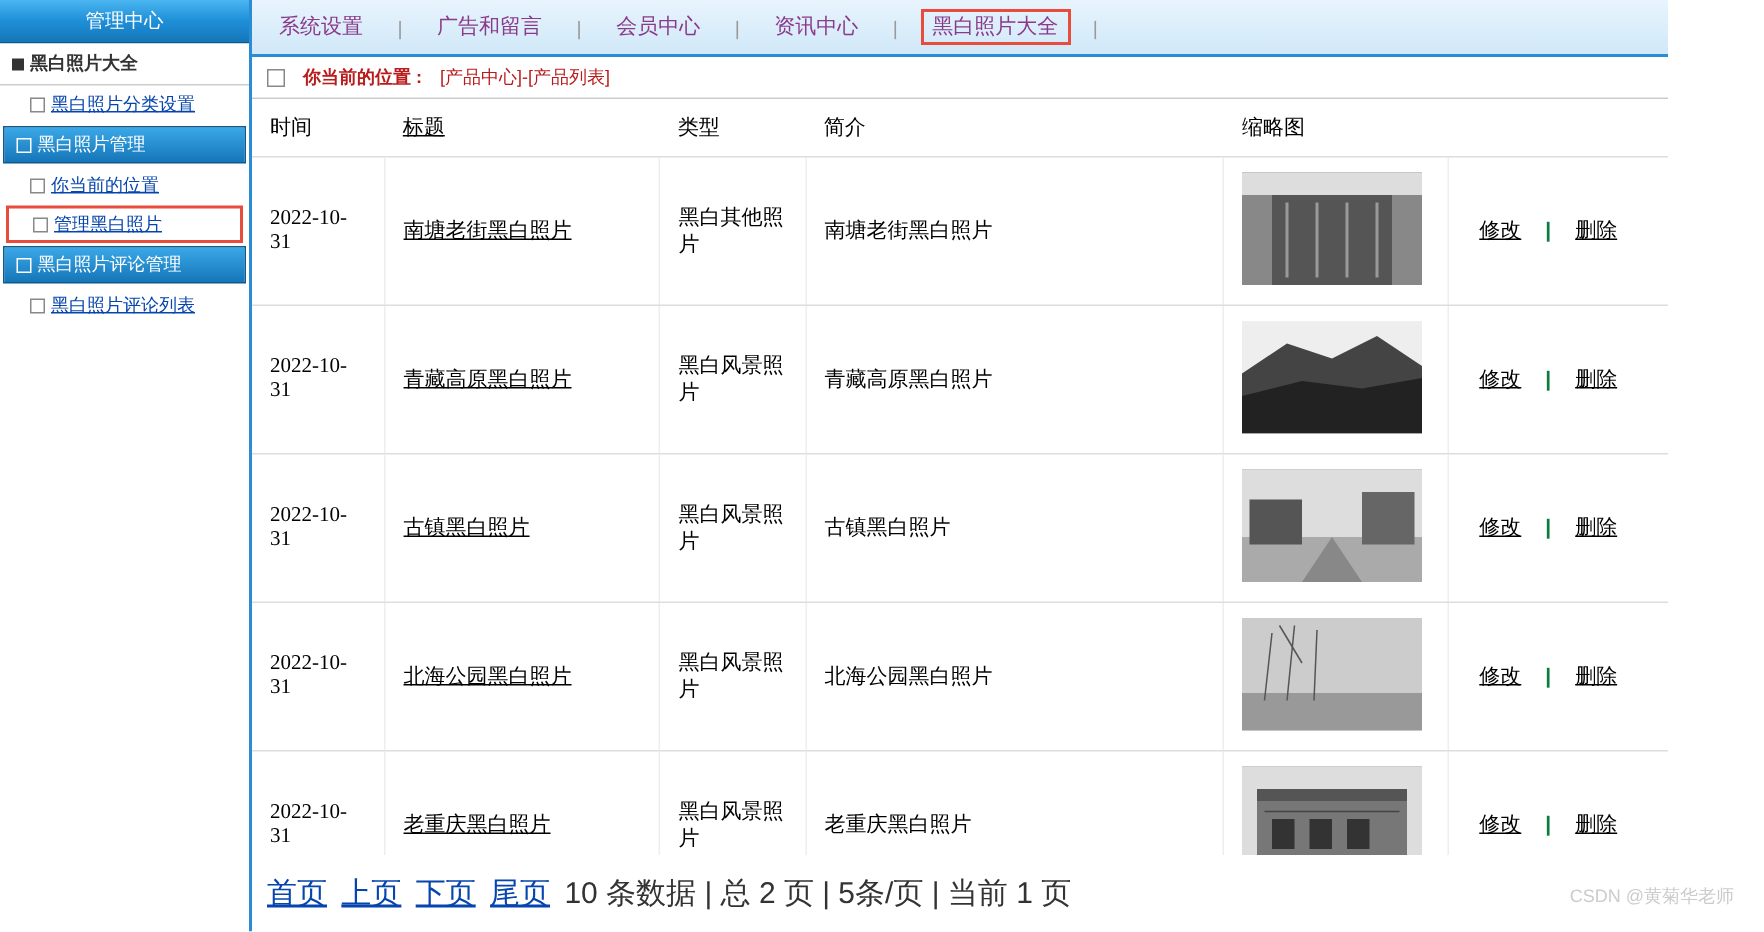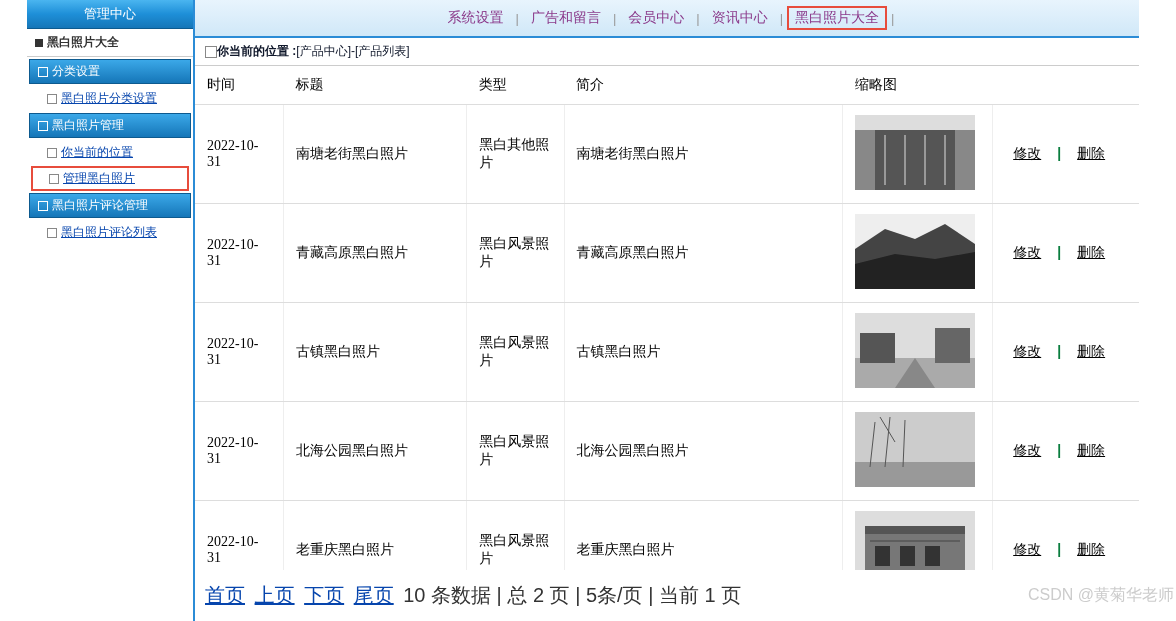--- a/index.html
+++ b/index.html
@@ -1,18 +1,18 @@
 <!DOCTYPE html>
 <html><head>
   <meta charset="utf-8">
   <style>
     * { margin: 0; padding: 0; box-sizing: border-box; }
     body { font-family: "Microsoft YaHei", Arial, sans-serif; font-size: 13px; background: #fff; }
     
-    .container { display: flex; width: 1112px; height: 621px; margin-left: 27px; }
+    .container { display: flex; width: 1112px; height: 621px; }
     
     
     .sidebar { width: 168px; flex-shrink: 0; border-right: 2px solid #2b8cd6; }
     .sidebar-header {
       background: linear-gradient(to bottom, #4ab5f0 0%, #1e8fd8 50%, #1576b8 100%);
       color: #fff; padding: 5px 10px; font-size: 13px; text-align: center;
       border-bottom: 1px solid #0d5a8f;
     }
     .sidebar-title {
       background: #fff; color: #333; padding: 5px 8px; font-weight: bold;
@@ -42,50 +42,50 @@
       content: ""; display: inline-block; width: 8px; height: 8px;
       border: 1px solid #888;
     }
     .nav-item.highlighted { border: 2px solid #e74c3c; margin: 1px 4px; padding: 2px 6px 2px 16px; }
     
     
     .main { flex: 1; display: flex; flex-direction: column; }
     .top-nav {
       background: linear-gradient(to bottom, #e8f4fd 0%, #d0e8f8 100%);
       border-bottom: 2px solid #2b8cd6; padding: 6px 10px;
-      display: flex; align-items: center; gap: 4px; justify-content: center;
+      display: flex; align-items: center; gap: 15px;
     }
     .top-nav-item { color: #8b3a8b; padding: 2px 8px; font-size: 14px; }
     .top-nav-sep { color: #999; }
     .top-nav-item.highlighted { border: 2px solid #e74c3c; padding: 1px 6px; }
     
     .breadcrumb {
-      padding: 5px 10px; font-size: 12px; color: #0f172a;
-      display: flex; align-items: center; gap: 0;
+      padding: 5px 10px; font-size: 12px; color: #b91c1c;
+      display: flex; align-items: center; gap: 12px;
       border-bottom: 1px solid #ccc;
     }
     .breadcrumb::before {
       content: ""; display: inline-block; width: 10px; height: 10px;
       border: 1px solid #888;
     }
     
     
     .table-wrap { flex: 1; overflow: auto; padding: 0; }
     table { width: 100%; border-collapse: collapse; }
     th {
       text-align: left; padding: 10px 12px; font-weight: normal;
       border-bottom: 1px solid #ddd; background: #fff; font-size: 14px;
     }
     td {
       padding: 10px 12px; border-bottom: 1px solid #ddd;
       border-right: 1px solid #eee; font-size: 14px; vertical-align: middle;
     }
     td:last-child { border-right: none; }
     .col-time { width: 90px; font-family: Liberation Serif, serif; }
-    .col-title { width: 190px; }
+    .col-title { width: 190px; text-decoration: underline; }
     .col-type { width: 100px; }
     .col-intro { width: 290px; }
     .col-thumb { width: 150px; }
     .col-actions { width: 150px; }
     
     .thumb {
       width: 120px; height: 75px; background: #999;
       display: inline-block; position: relative; overflow: hidden;
     }
     .thumb svg { width: 100%; height: 100%; }
@@ -93,37 +93,34 @@
     .action-link { color: #000000; text-decoration: underline; padding: 0 8px; text-align: right; }
     .action-sep { color: #0a7d3e; padding: 0 8px; font-weight: bold; }
     
     
     .pagination { padding: 12px 10px; font-size: 20px; }
     .pagination a { color: #0645ad; text-decoration: underline; margin-right: 4px; }
     .pagination span { color: #333; }
     
     
     .watermark {
-      position: absolute; right: 2px; bottom: 15px;
-      color: #ccc; font-size: 16px; pointer-events: none;
+      position: absolute; right: 20px; bottom: 15px;
+      color: #ccc; font-size: 12px; pointer-events: none;
     }
   </style>
 </head>
 <body>
 
 <div class="container">
   <div class="sidebar">
     <div class="sidebar-header">管理中心</div>
     <div class="sidebar-title">
       <span>黑白照片大全</span>
     </div>
     <div id="sidebar-sections">
-        <div class="section-header">
-          <span>分类设置</span>
-        </div>
         <div class="nav-item">
           <a href="#">黑白照片分类设置</a>
         </div>
         <div class="section-header">
           <span>黑白照片管理</span>
         </div>
         <div class="nav-item">
           <a href="#">你当前的位置</a>
         </div>
         <div class="nav-item highlighted">

